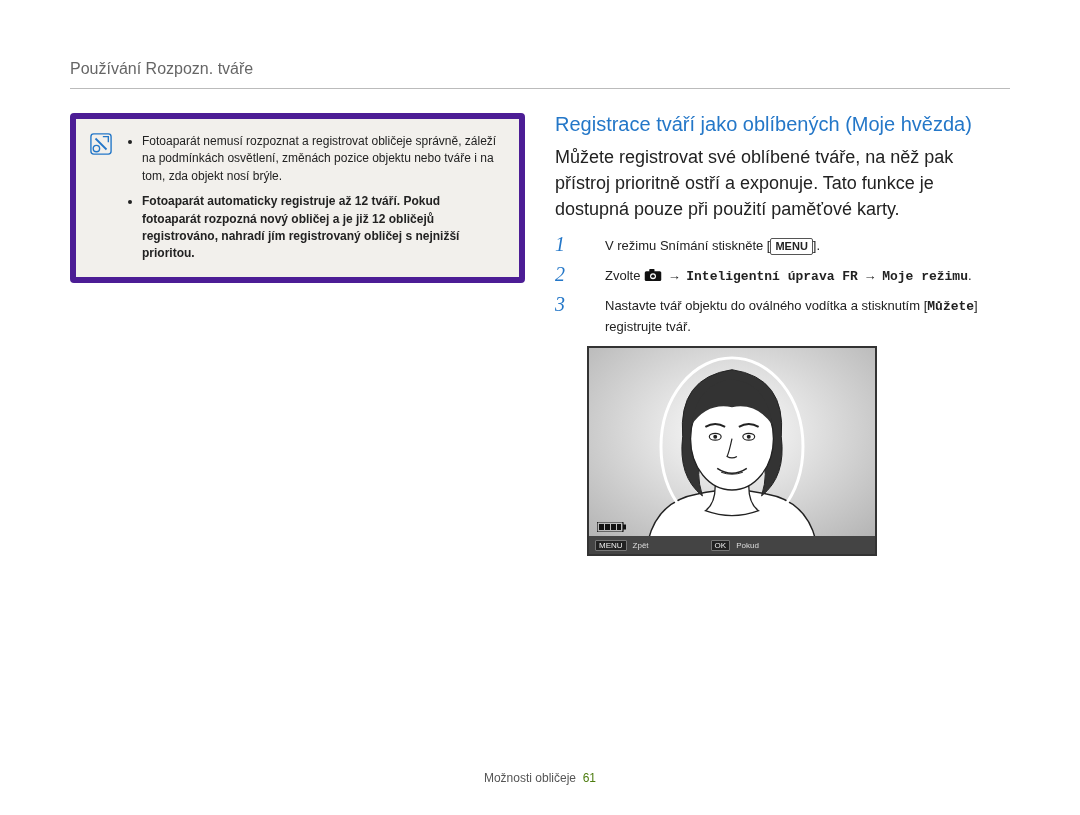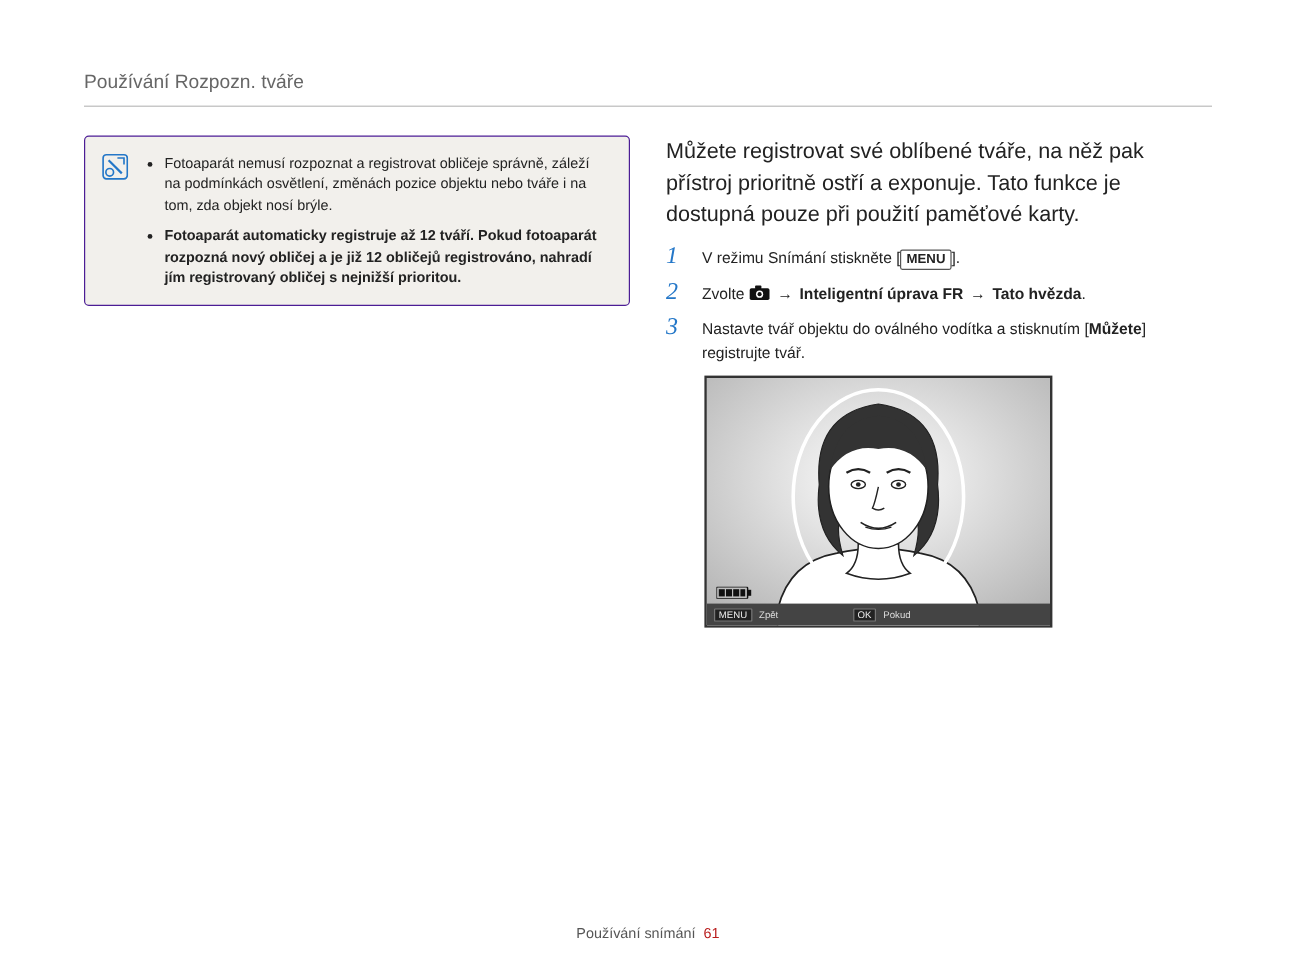--- a/index.html
+++ b/index.html
@@ -33,21 +33,21 @@
     gap: 30px;
   }
   .col {
     flex: 1 1 0;
     min-width: 0;
   }
   .notebox {
     display: flex;
     gap: 14px;
     background: #f2f0ec;
-    border: 1px solid #4c1d95;
+    border: 6px solid #4c1d95;
     border-radius: 4px;
     padding: 14px 18px 14px 14px;
     font-size: 12px;
     line-height: 1.45;
   }
   .note-icon {
     flex: 0 0 auto;
     width: 22px;
     height: 22px;
   }
@@ -76,39 +76,39 @@
   }
   .step-num {
     color: #2477c8;
     font-style: italic;
     font-size: 20px;
     font-family: Georgia, 'Times New Roman', serif;
     flex: 0 0 18px;
     line-height: 1;
     margin-top: -2px;
   }
-  .step-body { flex: 1; }
+  .step-body { flex: 1; margin-left: 20px; }
   .kbd {
     border: 1px solid #555;
     padding: 0 4px;
     font-size: 11px;
     font-weight: bold;
     border-radius: 2px;
     display: inline-block;
     line-height: 1.3;
     vertical-align: baseline;
   }
   .cam-icon {
     display: inline-block;
     width: 18px;
     height: 14px;
     vertical-align: -2px;
   }
   .arrow { padding: 0 2px; }
-  .bold { font-weight: bold; }
+  .bold { font-weight: bold; font-family: Liberation Mono, monospace; }
   .lcd {
     width: 290px;
     height: 210px;
     background: #fff;
     border: 2px solid #333;
     margin: 10px 0 0 32px;
     position: relative;
     box-sizing: border-box;
     overflow: hidden;
   }
@@ -146,21 +146,21 @@
   }
   .battery svg { display:block; }
   .footer {
     position: absolute;
     left: 0; right: 0;
     bottom: 30px;
     text-align: center;
     font-size: 12px;
     color: #555;
   }
-  .footer .pg { color: #b91c1c; }
+  .footer .pg { color: #4d7c0f; }
 </style>
 </head>
 <body>
 
 <div class="page">
   <div class="breadcrumb">Používání Rozpozn. tváře</div>
   <hr class="topline">
 
   <div class="columns">
 
@@ -175,20 +175,21 @@
           </svg>
         </div>
         <ul>
           <li>Fotoaparát nemusí rozpoznat a registrovat obličeje správně, záleží na podmínkách osvětlení, změnách pozice objektu nebo tváře i na tom, zda objekt nosí brýle.</li>
           <li>Fotoaparát automaticky registruje až 12 tváří. Pokud fotoaparát rozpozná nový obličej a je již 12 obličejů registrováno, nahradí jím registrovaný obličej s nejnižší prioritou.</li>
         </ul>
       </div>
     </div>
 
     <div class="col">
+      <h2 class="section-title">Registrace tváří jako oblíbených (Moje hvězda)</h2>
       <div class="intro">Můžete registrovat své oblíbené tváře, na něž pak přístroj prioritně ostří a exponuje. Tato funkce je dostupná pouze při použití paměťové karty.</div>
 
       <div class="steps">
 
         <div class="step">
           <div class="step-num">1</div>
           <div class="step-body">
             <span>V režimu Snímání stiskněte [</span><span class="kbd">MENU</span><span>].</span>
           </div>
         </div>
@@ -201,21 +202,21 @@
               <svg viewBox="0 0 24 18" width="18" height="14">
                 <rect x="1" y="4" width="22" height="13" rx="2" fill="#111"></rect>
                 <rect x="7" y="1" width="7" height="4" rx="1" fill="#111"></rect>
                 <circle cx="12" cy="10.5" r="4" fill="#fff"></circle>
                 <circle cx="12" cy="10.5" r="2.3" fill="#111"></circle>
               </svg>
             </span>
             <span class="arrow"> → </span>
             <span class="bold">Inteligentní úprava FR</span>
             <span class="arrow"> → </span>
-            <span class="bold">Tato hvězda</span><span>.</span>
+            <span class="bold">Moje režimu</span><span>.</span>
           </div>
         </div>
 
         <div class="step">
           <div class="step-num">3</div>
           <div class="step-body">
             <span>Nastavte tvář objektu do oválného vodítka a stisknutím </span><span>[</span><span class="bold">Můžete</span><span>] registrujte tvář.</span>
           </div>
         </div>
       </div>
@@ -272,16 +273,16 @@
           <span style="flex:0 0 50px"></span>
           <span class="lcd-btn">OK</span>
           <span>Pokud</span>
         </div>
       </div>
 
     </div>
   </div>
 
   <div class="footer">
-    <span>Používání snímání</span>
+    <span>Možnosti obličeje</span>
     &nbsp;<span class="pg">61</span>
   </div>
 </div>
 
 </body></html>

